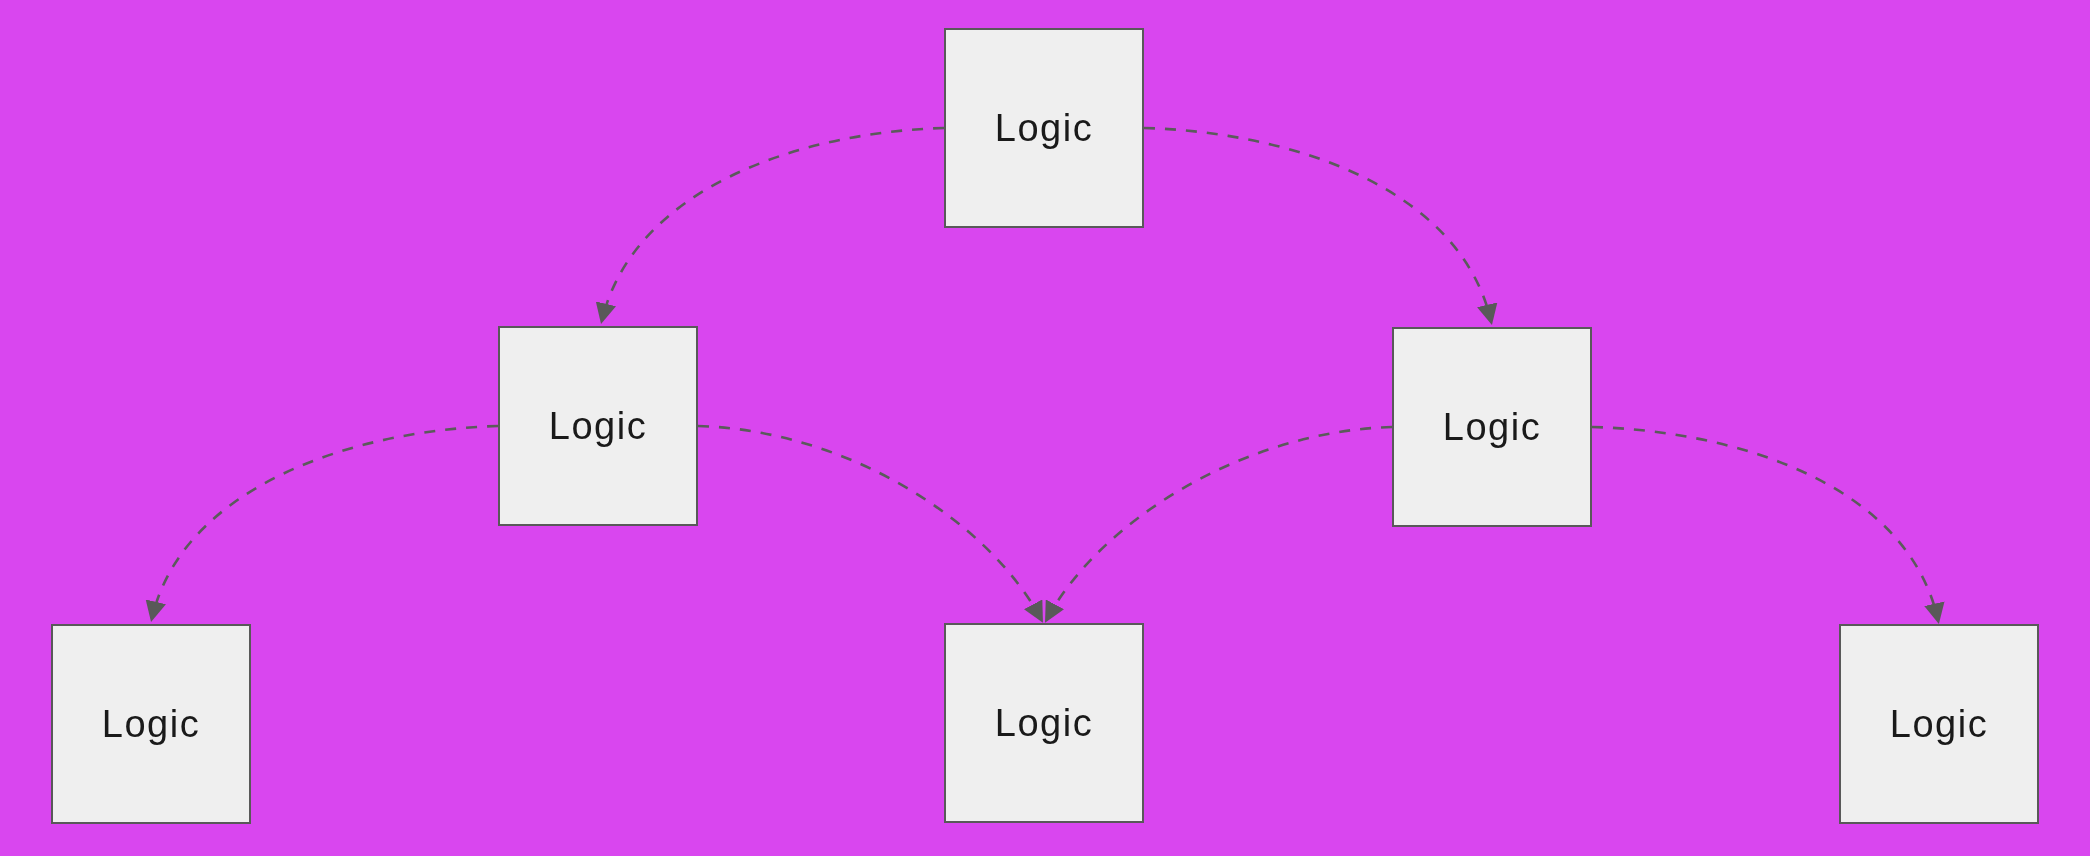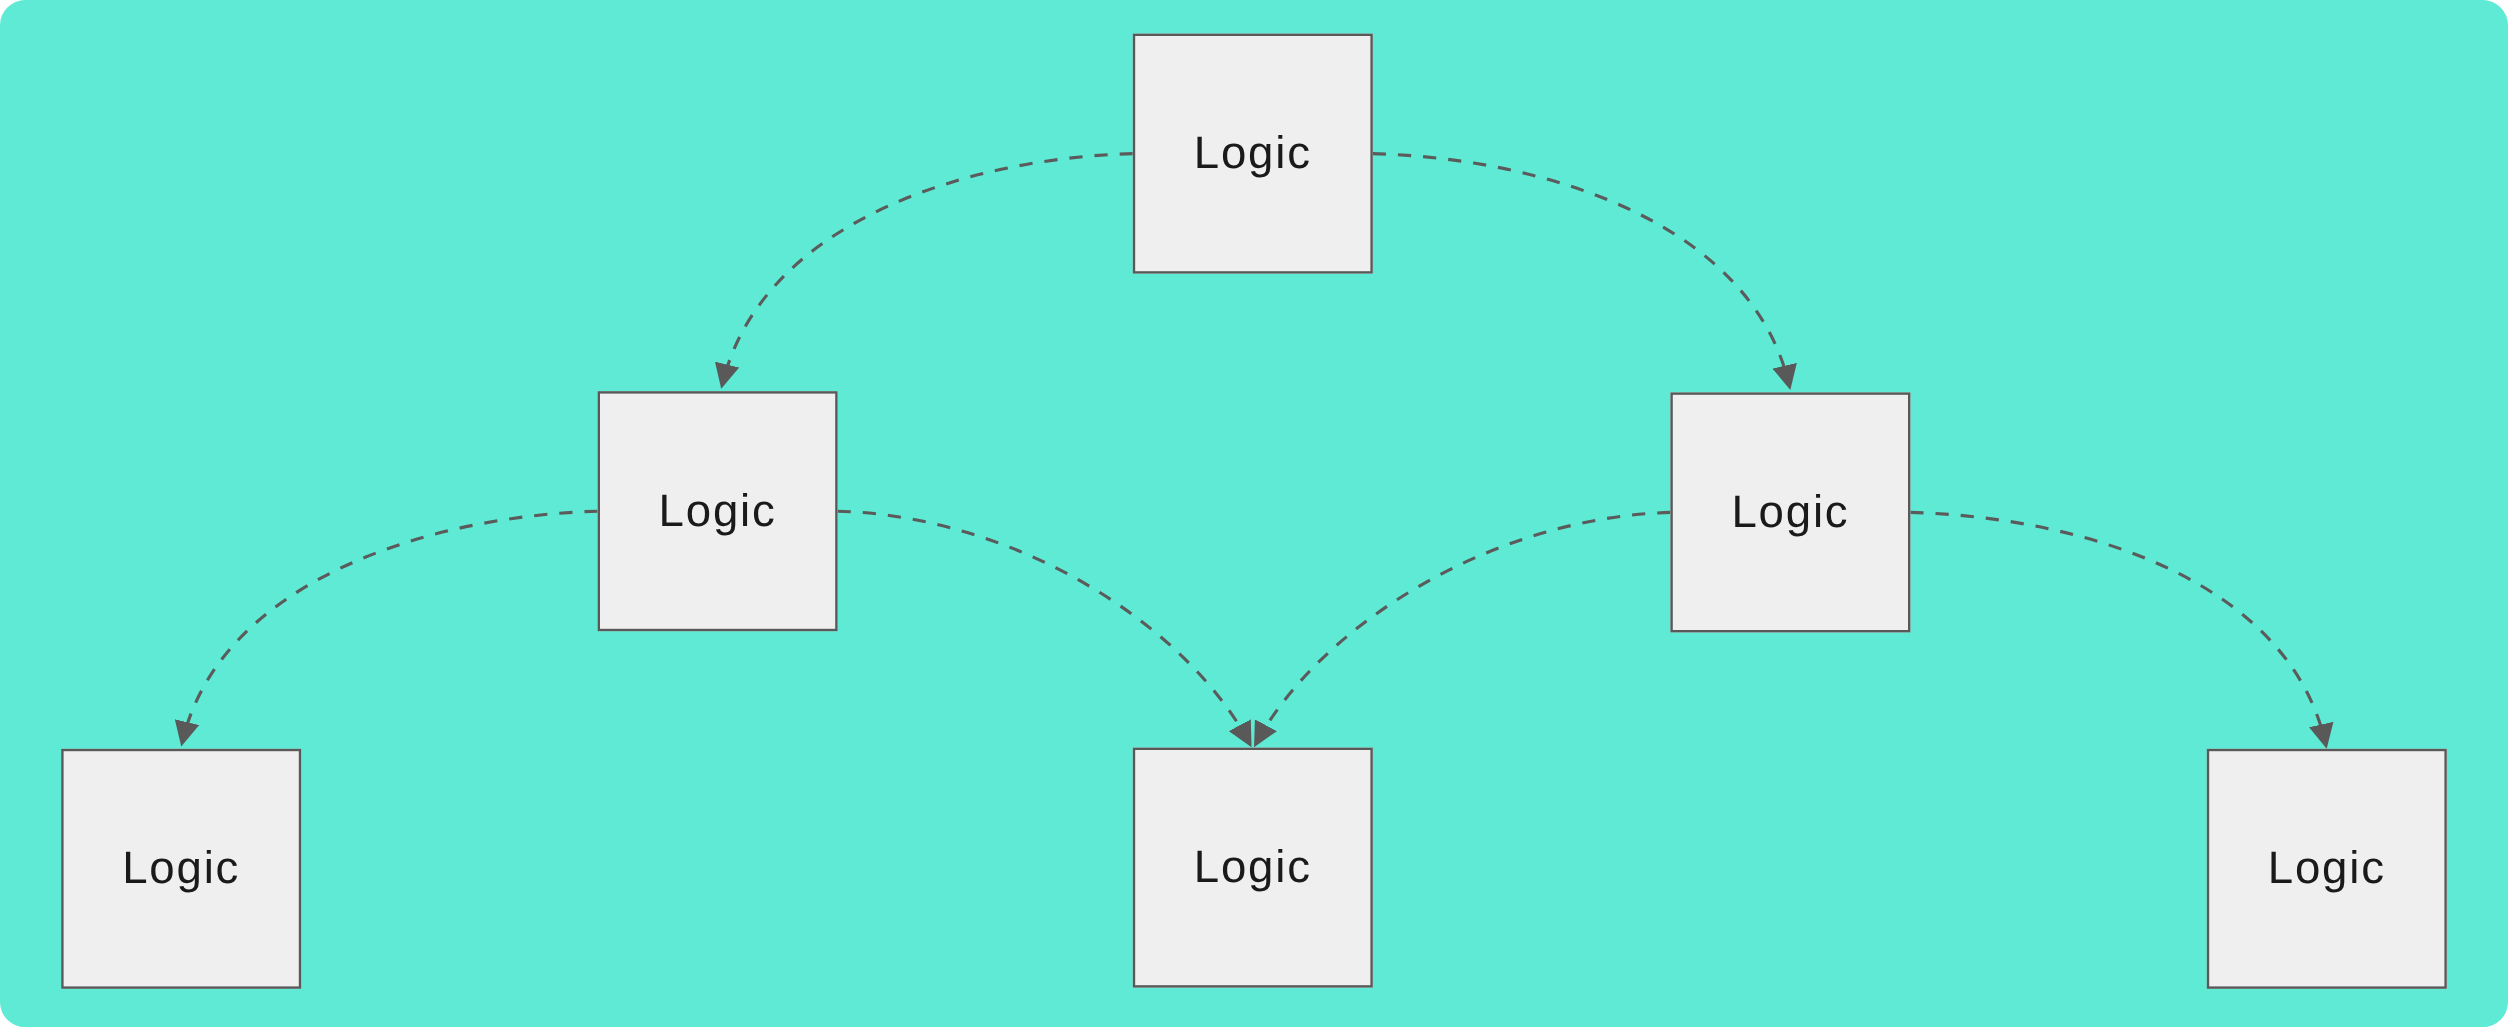--- a/index.html
+++ b/index.html
@@ -4,24 +4,23 @@
 <style>
   html, body {
     margin: 0;
     padding: 0;
     background: #ffffff;
   }
   .canvas {
     position: relative;
     width: 2090px;
     height: 856px;
-    background: #5eead4;
+    background: #d946ef;
     overflow: hidden;
     font-family: "Liberation Sans", sans-serif;
-    border-radius: 21px;
   }
   .edges-layer {
     position: absolute;
     left: 0;
     top: 0;
     width: 2090px;
     height: 856px;
   }
   .edge-path {
     fill: none;

